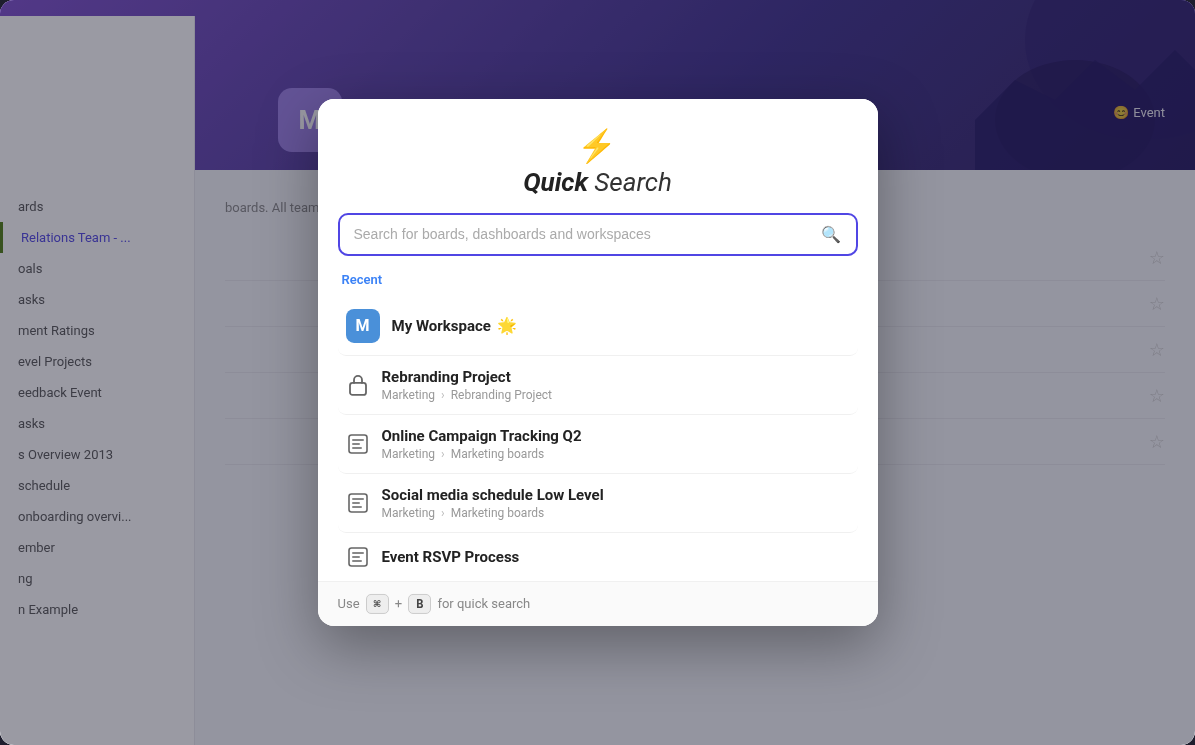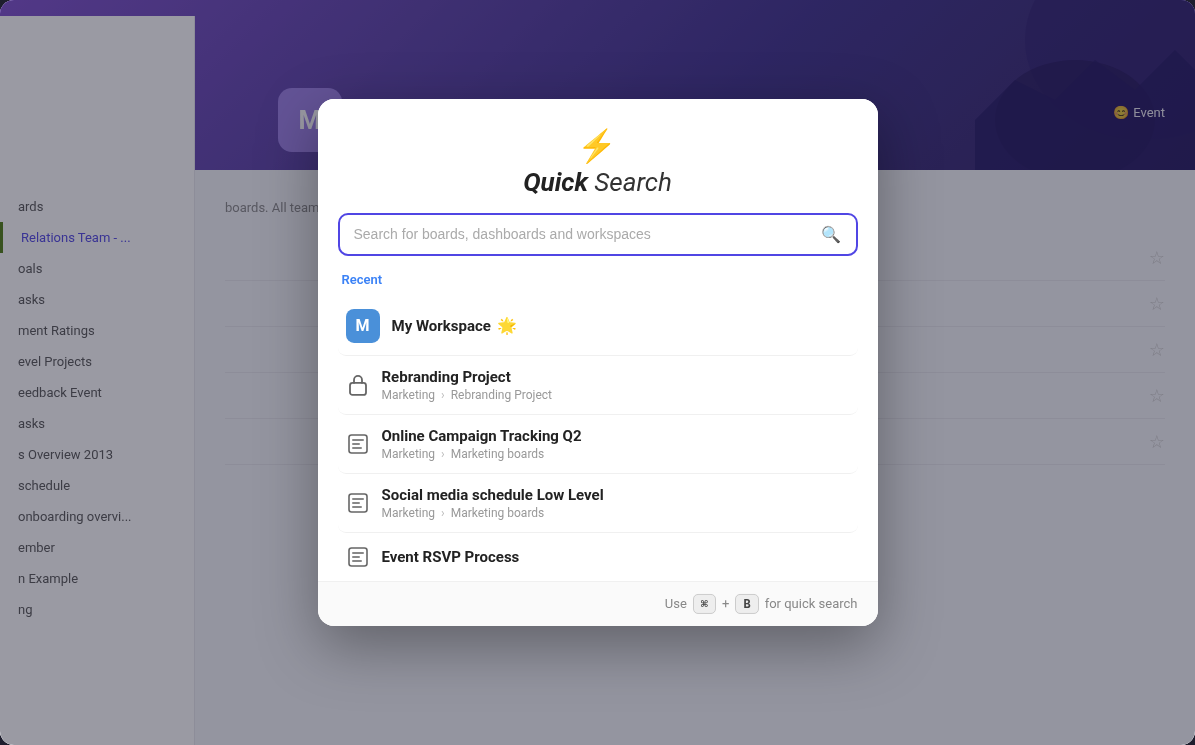--- a/index.html
+++ b/index.html
@@ -343,21 +343,20 @@
     }
 
     
     .modal-footer {
       padding: 12px 20px;
       text-align: right;
       font-size: 13px;
       color: #888;
       display: flex;
       align-items: center;
-      justify-content: flex-end;
       gap: 6px;
       border-top: 1px solid #f0f0f0;
       background: #fafafa;
     }
 
     .kbd {
       display: inline-flex;
       align-items: center;
       justify-content: center;
       background: #eee;
@@ -416,22 +415,22 @@
       <div class="bg-sidebar-item">oals</div>
       <div class="bg-sidebar-item">asks</div>
       <div class="bg-sidebar-item">ment Ratings</div>
       <div class="bg-sidebar-item">evel Projects</div>
       <div class="bg-sidebar-item">eedback Event</div>
       <div class="bg-sidebar-item">asks</div>
       <div class="bg-sidebar-item">s Overview 2013</div>
       <div class="bg-sidebar-item">schedule</div>
       <div class="bg-sidebar-item">onboarding overvi...</div>
       <div class="bg-sidebar-item">ember</div>
+      <div class="bg-sidebar-item">ng</div>
       <div class="bg-sidebar-item">n Example</div>
-      <div class="bg-sidebar-item">ng</div>
     </div>
 
     <div class="bg-main">
       <p class="bg-main-text">boards. All team members are in</p>
       <div class="bg-star-row">
         <span class="bg-star">☆</span>
       </div>
       <div class="bg-star-row">
         <span class="bg-star">☆</span>
       </div>

